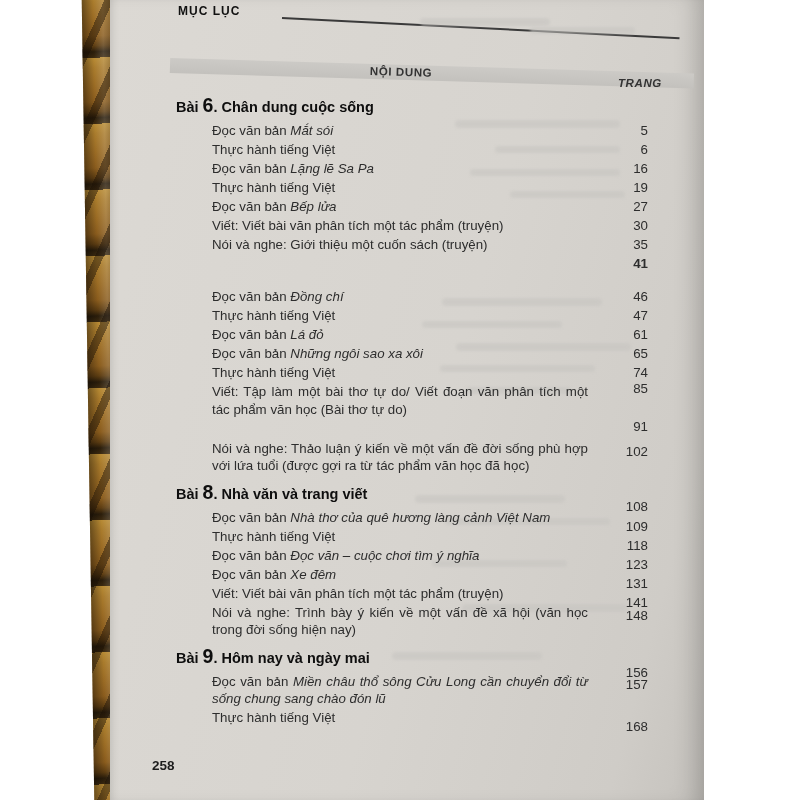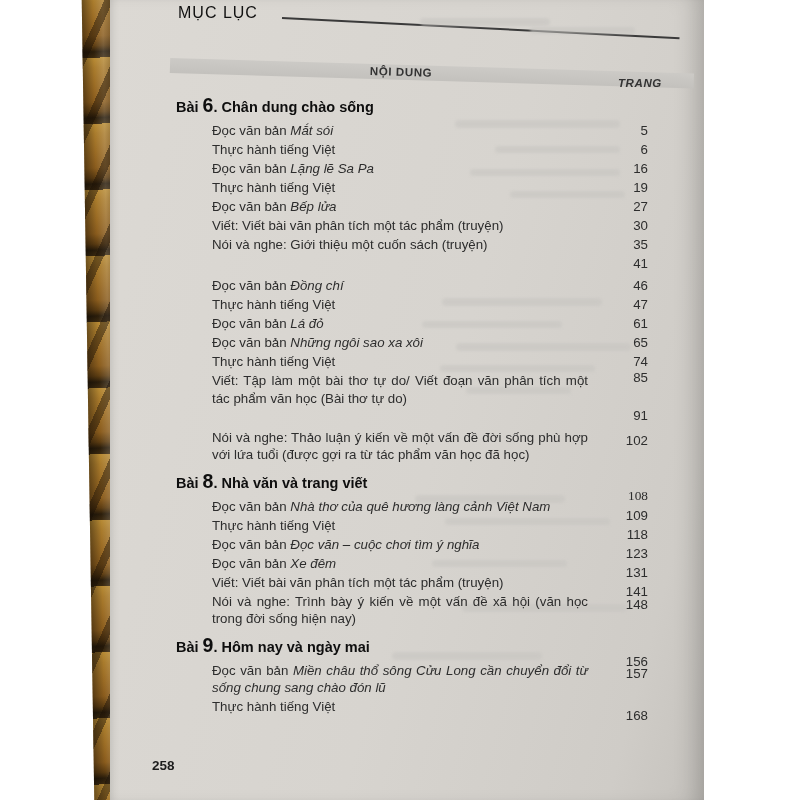--- a/index.html
+++ b/index.html
@@ -26,21 +26,21 @@
   .page{
     position:absolute;left:110px;top:0;width:594px;height:800px;
     background:linear-gradient(105deg,#dcd9d4 0%,#d7d4cf 55%,#cfccc7 88%,#c5c2bd 100%);
     box-shadow:
       inset -20px 0 24px -14px rgba(0,0,0,0.22),
       inset 7px 0 9px -6px rgba(0,0,0,0.14);
   }
 
   .mucluc-title{
     position:absolute;left:68px;top:4px;
-    font-size:16px;font-weight:400;letter-spacing:1px;color:#111;
+    font-size:12px;font-weight:700;letter-spacing:1px;color:#111;
   }
   .mucluc-rule{
     position:absolute;left:172px;top:17px;width:398px;height:2px;background:#3a3a3a;
     transform:rotate(2.9deg);transform-origin:left center;
   }
 
   .colbar{
     position:absolute;left:60px;top:58px;width:524px;height:15px;
     background:linear-gradient(180deg,#cccac6,#c3c1bd);
     transform:rotate(1.7deg);transform-origin:left center;
@@ -63,33 +63,33 @@
   .row .title{
     flex:1;padding-right:20px;font-size:13.3px;line-height:17.5px;
     text-align:justify;color:#2d2d2d;margin-left:36px;
   }
   .row .title i{font-style:italic;}
   .row .pnum{
     width:40px;flex-shrink:0;text-align:right;
     font-size:13.3px;line-height:17.5px;color:#2d2d2d;
     display:flex;flex-direction:column;align-items:flex-end;
   }
-  .row.short{height:13px;margin-bottom:9px;}
+  .row.short{height:13px;margin-bottom:20px;font-weight:bold;}
   .row.short .title{line-height:13px;}
   .heading{display:flex;align-items:flex-start;margin-top:6px;margin-bottom:4px;}
   .heading .htext{
     flex:1;font-weight:700;color:#0e0e0e;font-size:14.5px;line-height:22px;
   }
   .heading .htext .bai-num{font-size:19.5px;line-height:22px;font-weight:700;}
   .heading .pnum{
     width:40px;flex-shrink:0;text-align:right;font-size:13.3px;color:#2d2d2d;line-height:17.5px;
   }
   .shift-sm{transform:translateY(3px);}
   .shift-md{transform:translateY(9px);justify-content:center;}
-  .shift-lg{transform:translateY(17px);font-family:Liberation Serif, serif;}
+  .shift-lg{transform:translateY(17px);}
   .shift-xl{transform:translateY(19px);}
   .up-sm{transform:translateY(-3px);gap:20px;}
 
   .footer-pagenum{
     position:absolute;left:42px;top:758px;
     font-size:13.5px;font-weight:700;color:#1d1d1d;
   }
 </style>
 </head>
 <body>
@@ -120,21 +120,21 @@
     <div class="ghost" style="left:356px;top:387px;width:105px;height:7px;"></div>
     <div class="ghost" style="left:305px;top:495px;width:150px;height:8px;"></div>
     <div class="ghost" style="left:335px;top:518px;width:165px;height:7px;"></div>
     <div class="ghost" style="left:322px;top:560px;width:135px;height:7px;"></div>
     <div class="ghost" style="left:352px;top:604px;width:165px;height:8px;"></div>
     <div class="ghost" style="left:282px;top:652px;width:150px;height:8px;"></div>
 
     <div class="toc">
 
       <div class="heading">
-        <div class="htext"><span>Bài</span>&nbsp;<span class="bai-num">6</span><span>. </span><span>Chân dung chào sống</span></div>
+        <div class="htext"><span>Bài</span>&nbsp;<span class="bai-num">6</span><span>. </span><span>Chân dung cuộc sống</span></div>
       </div>
 
       <div class="row">
         <div class="title"><span>Đọc văn bản </span><i>Mắt sói</i></div>
         <div class="pnum">
             <span>5</span>
           </div>
       </div>
       <div class="row">
         <div class="title"><span>Thực hành tiếng Việt</span></div>

